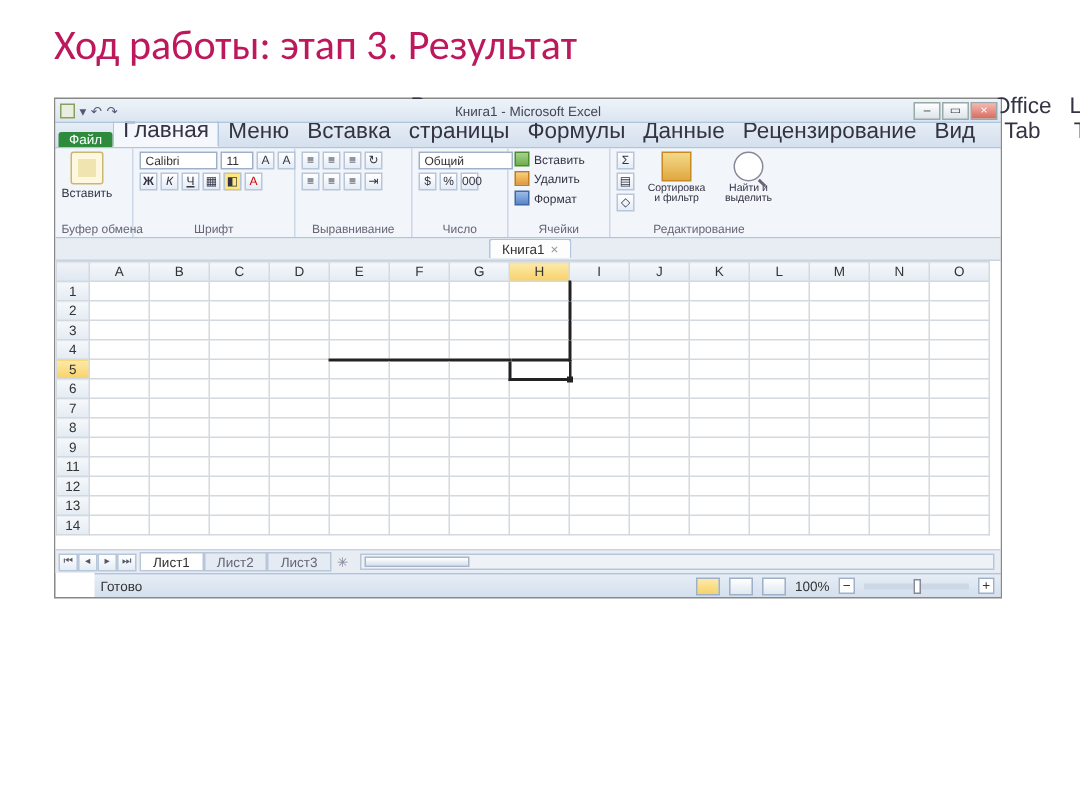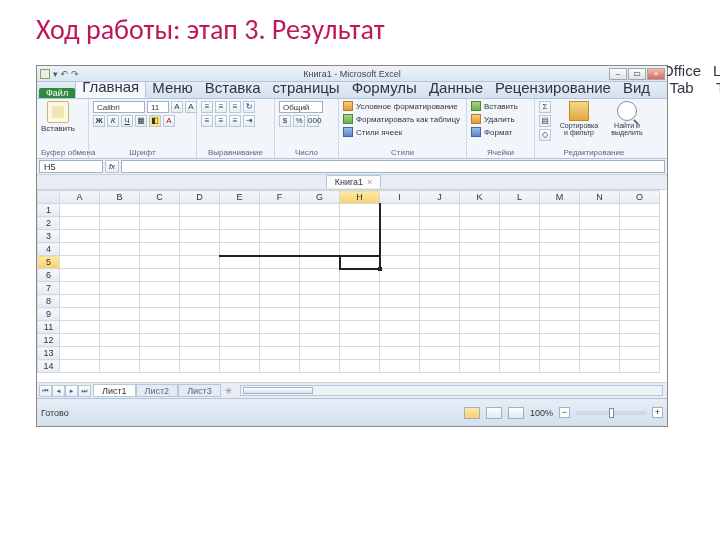--- a/index.html
+++ b/index.html
@@ -30,21 +30,21 @@
   .rgroup-label { font-size: 8px; color: #667; text-align: center; padding-top: 1px; white-space: nowrap; }
   .big-btn { display: flex; flex-direction: column; align-items: center; gap: 1px; cursor: pointer; }
   .big-ico { width: 22px; height: 22px; background: #fff8e0; border: 1px solid #c9b873; border-radius: 2px; position: relative; }
   .big-ico::after { content: ""; position: absolute; inset: 4px; background: #f0e4b0; }
   .big-btn span { font-size: 8px; color: #334; }
   .font-box { display: flex; flex-direction: column; gap: 2px; }
   .font-row { display: flex; gap: 2px; align-items: center; }
   .combo { border: 1px solid #9fb0c9; background: #fff; font-size: 8px; padding: 0 3px; height: 12px; line-height: 12px; white-space: nowrap; overflow: hidden; }
   .combo.small { width: 22px; }
   .combo.med { width: 52px; }
-  .combo.wide { width: 44px; }
+  .combo.wide { width: 63px; }
   .mini-btn { width: 12px; height: 12px; border: 1px solid #b8c6da; background: linear-gradient(#fff,#e4ecf5); font-size: 8px; text-align: center; line-height: 10px; cursor: pointer; color: #334; }
   .col { display: flex; flex-direction: column; gap: 2px; }
   .menu-row { display: flex; align-items: center; gap: 3px; font-size: 8px; color: #334; cursor: pointer; white-space: nowrap; }
   .mi { width: 10px; height: 10px; }
   .mi-a { background: linear-gradient(#f7cf7a,#e29a3a); border: 1px solid #c07d20; }
   .mi-b { background: linear-gradient(#a7d08c,#6faf4c); border: 1px solid #4d8b32; }
   .mi-c { background: linear-gradient(#9bbbe8,#5a86c7); border: 1px solid #3d68a8; }
   .sort-ico { width: 20px; height: 20px; background: linear-gradient(#f4d98a,#e0a840); border: 1px solid #c88a20; }
   .find-ico { width: 20px; height: 20px; background: #fff; border: 1px solid #889; border-radius: 50%; position: relative; }
   .find-ico::after { content: ""; position: absolute; right: -3px; bottom: -3px; width: 6px; height: 2px; background: #667; transform: rotate(45deg); }
@@ -75,21 +75,21 @@
 
   .sheet-bar { display: flex; align-items: center; height: 16px; background: #e8edf4; border-top: 1px solid #c9d3e0; font-size: 9px; }
   .sheet-nav { display: flex; gap: 0; padding: 0 2px; }
   .sheet-nav span { width: 13px; height: 12px; border: 1px solid #b8c6da; background: linear-gradient(#fff,#e4ecf5); text-align: center; line-height: 10px; font-size: 7px; cursor: pointer; color: #556; }
   .sheet-tab { padding: 0 8px; border: 1px solid #b8c6da; background: #fff; height: 13px; line-height: 12px; cursor: pointer; }
   .sheet-tab.inactive { background: #e4ebf3; color: #667; }
   .sheet-add { padding: 0 4px; cursor: pointer; color: #889; }
   .hscroll { flex: 1; margin: 0 4px; height: 11px; border: 1px solid #b8c6da; background: #eef2f7; position: relative; }
   .hscroll .thumb { position: absolute; left: 2px; top: 1px; width: 70px; height: 7px; background: linear-gradient(#fff,#d8e0eb); border: 1px solid #a8b6cc; }
 
-  .status-bar { display: flex; align-items: center; height: 28px; background: linear-gradient(#e6edf5,#d4e0ee); border-top: 1px solid #b0c4de; font-size: 9px; padding: 0 4px; gap: 6px; }
+  .status-bar { display: flex; align-items: center; height: 16px; background: linear-gradient(#e6edf5,#d4e0ee); border-top: 1px solid #b0c4de; font-size: 9px; padding: 0 4px; gap: 6px; margin-left: 26px; }
   .status-bar .sp { flex: 1; }
   .view-btn { width: 16px; height: 12px; border: 1px solid #9fb0c9; background: linear-gradient(#fff,#e0e8f1); cursor: pointer; }
   .view-btn.active { background: linear-gradient(#fde9a8,#f7d26a); }
   .zoom-slider { width: 70px; height: 4px; background: #cdd8e6; position: relative; }
   .zoom-slider .zt { position: absolute; left: 33px; top: -3px; width: 5px; height: 10px; background: #fff; border: 1px solid #889; }
   .zbtn { width: 11px; height: 11px; border: 1px solid #9fb0c9; background: #fff; text-align: center; line-height: 9px; font-size: 9px; cursor: pointer; }
 </style>
 </head>
 <body>
 
@@ -192,39 +192,20 @@
             <div class="font-row">
               <div class="mini-btn">$</div>
               <div class="mini-btn">%</div>
               <div class="mini-btn">000</div>
             </div>
           </div>
         </div>
         <div class="rgroup-label">Число</div>
       </div>
 
-      <div class="rgroup" style="width:128px">
-        <div class="rgroup-content">
-          <div class="col" style="gap:3px">
-            <div class="menu-row">
-                <div class="mi mi-a"></div>
-                <span>Условное форматирование</span>
-              </div>
-            <div class="menu-row">
-                <div class="mi mi-b"></div>
-                <span>Форматировать как таблицу</span>
-              </div>
-            <div class="menu-row">
-                <div class="mi mi-c"></div>
-                <span>Стили ячеек</span>
-              </div>
-          </div>
-        </div>
-        <div class="rgroup-label">Стили</div>
-      </div>
 
       <div class="rgroup" style="width:68px">
         <div class="rgroup-content">
           <div class="col" style="gap:3px">
             <div class="menu-row">
                 <div class="mi mi-b"></div>
                 <span>Вставить</span>
               </div>
             <div class="menu-row">
                 <div class="mi mi-a"></div>
@@ -252,25 +233,20 @@
           </div>
           <div class="big-btn">
             <div class="find-ico"></div>
             <span style="font-size:7px;width:40px;text-align:center">Найти и выделить</span>
           </div>
         </div>
         <div class="rgroup-label">Редактирование</div>
       </div>
     </div>
 
-    <div class="name-fx-bar">
-      <div class="name-box">H5</div>
-      <div class="fx-btn">fx</div>
-      <div class="fx-input"></div>
-    </div>
 
     <div class="wb-tabs">
       <div class="wb-tab"><span>Книга1</span><span class="x">×</span></div>
       <div class="wb-star">✦</div>
     </div>
 
     <div class="grid-wrap">
       <table class="grid-table" id="grid">
           <tbody>
             <tr>

